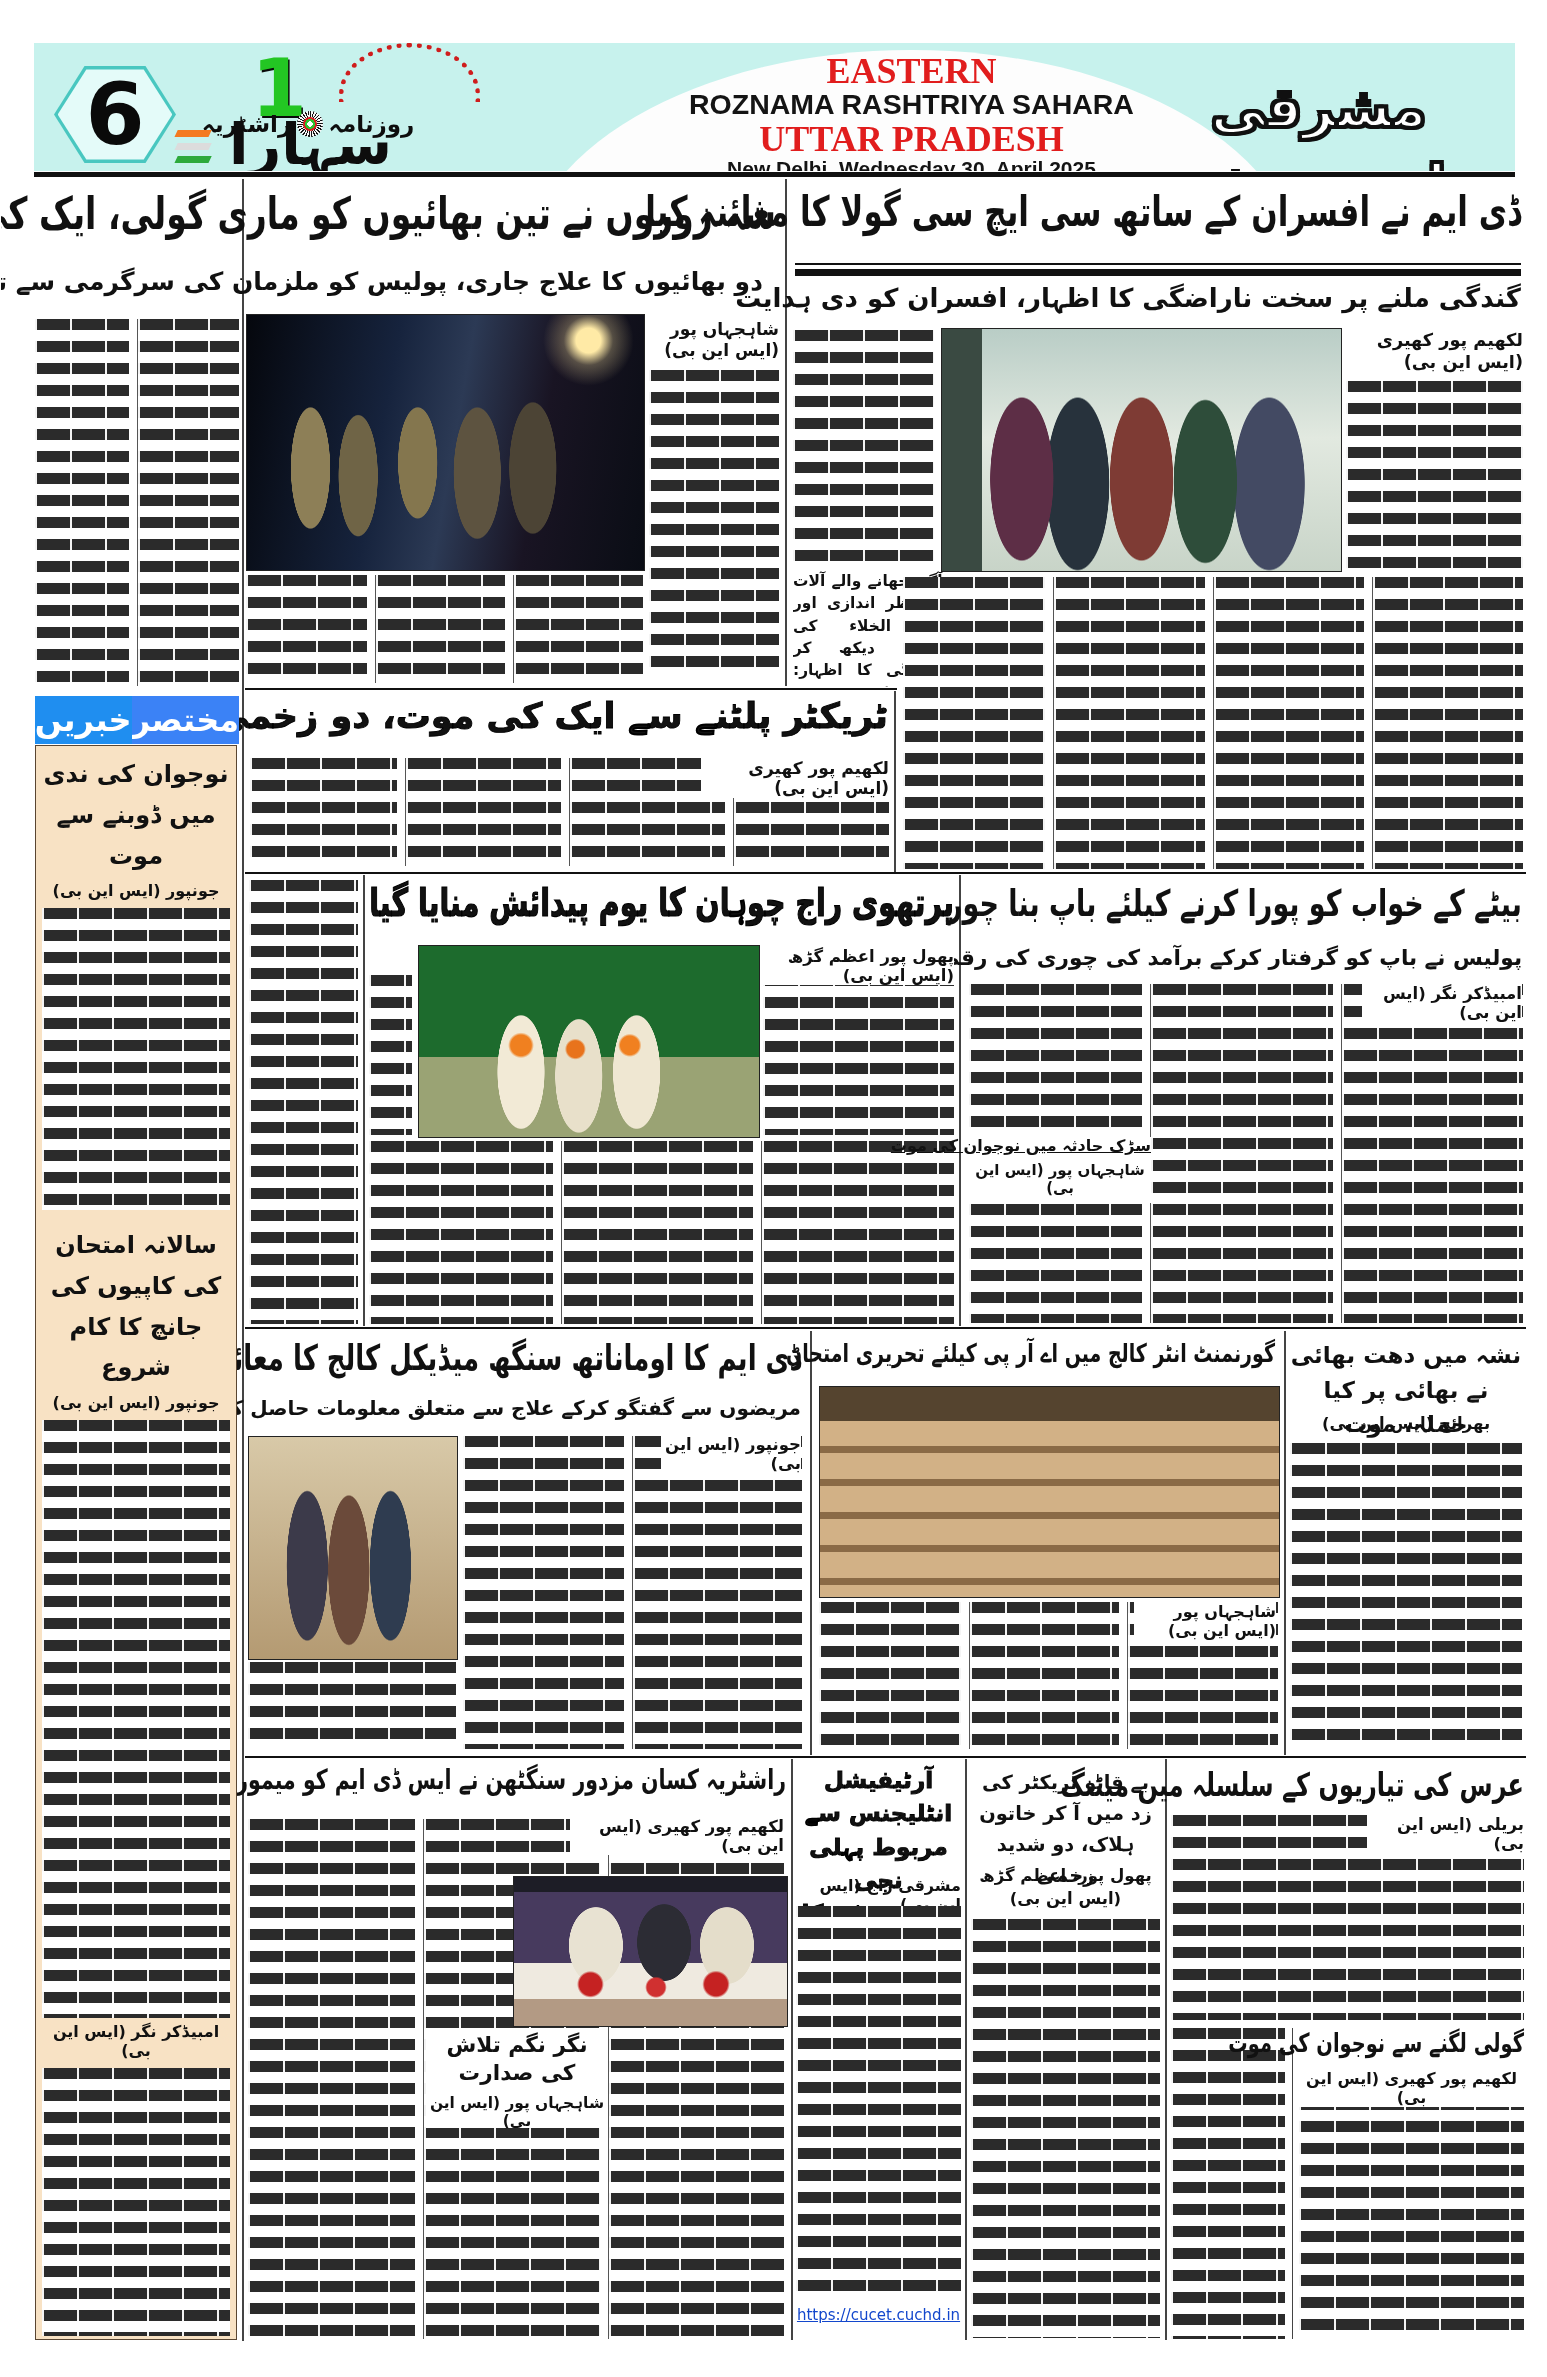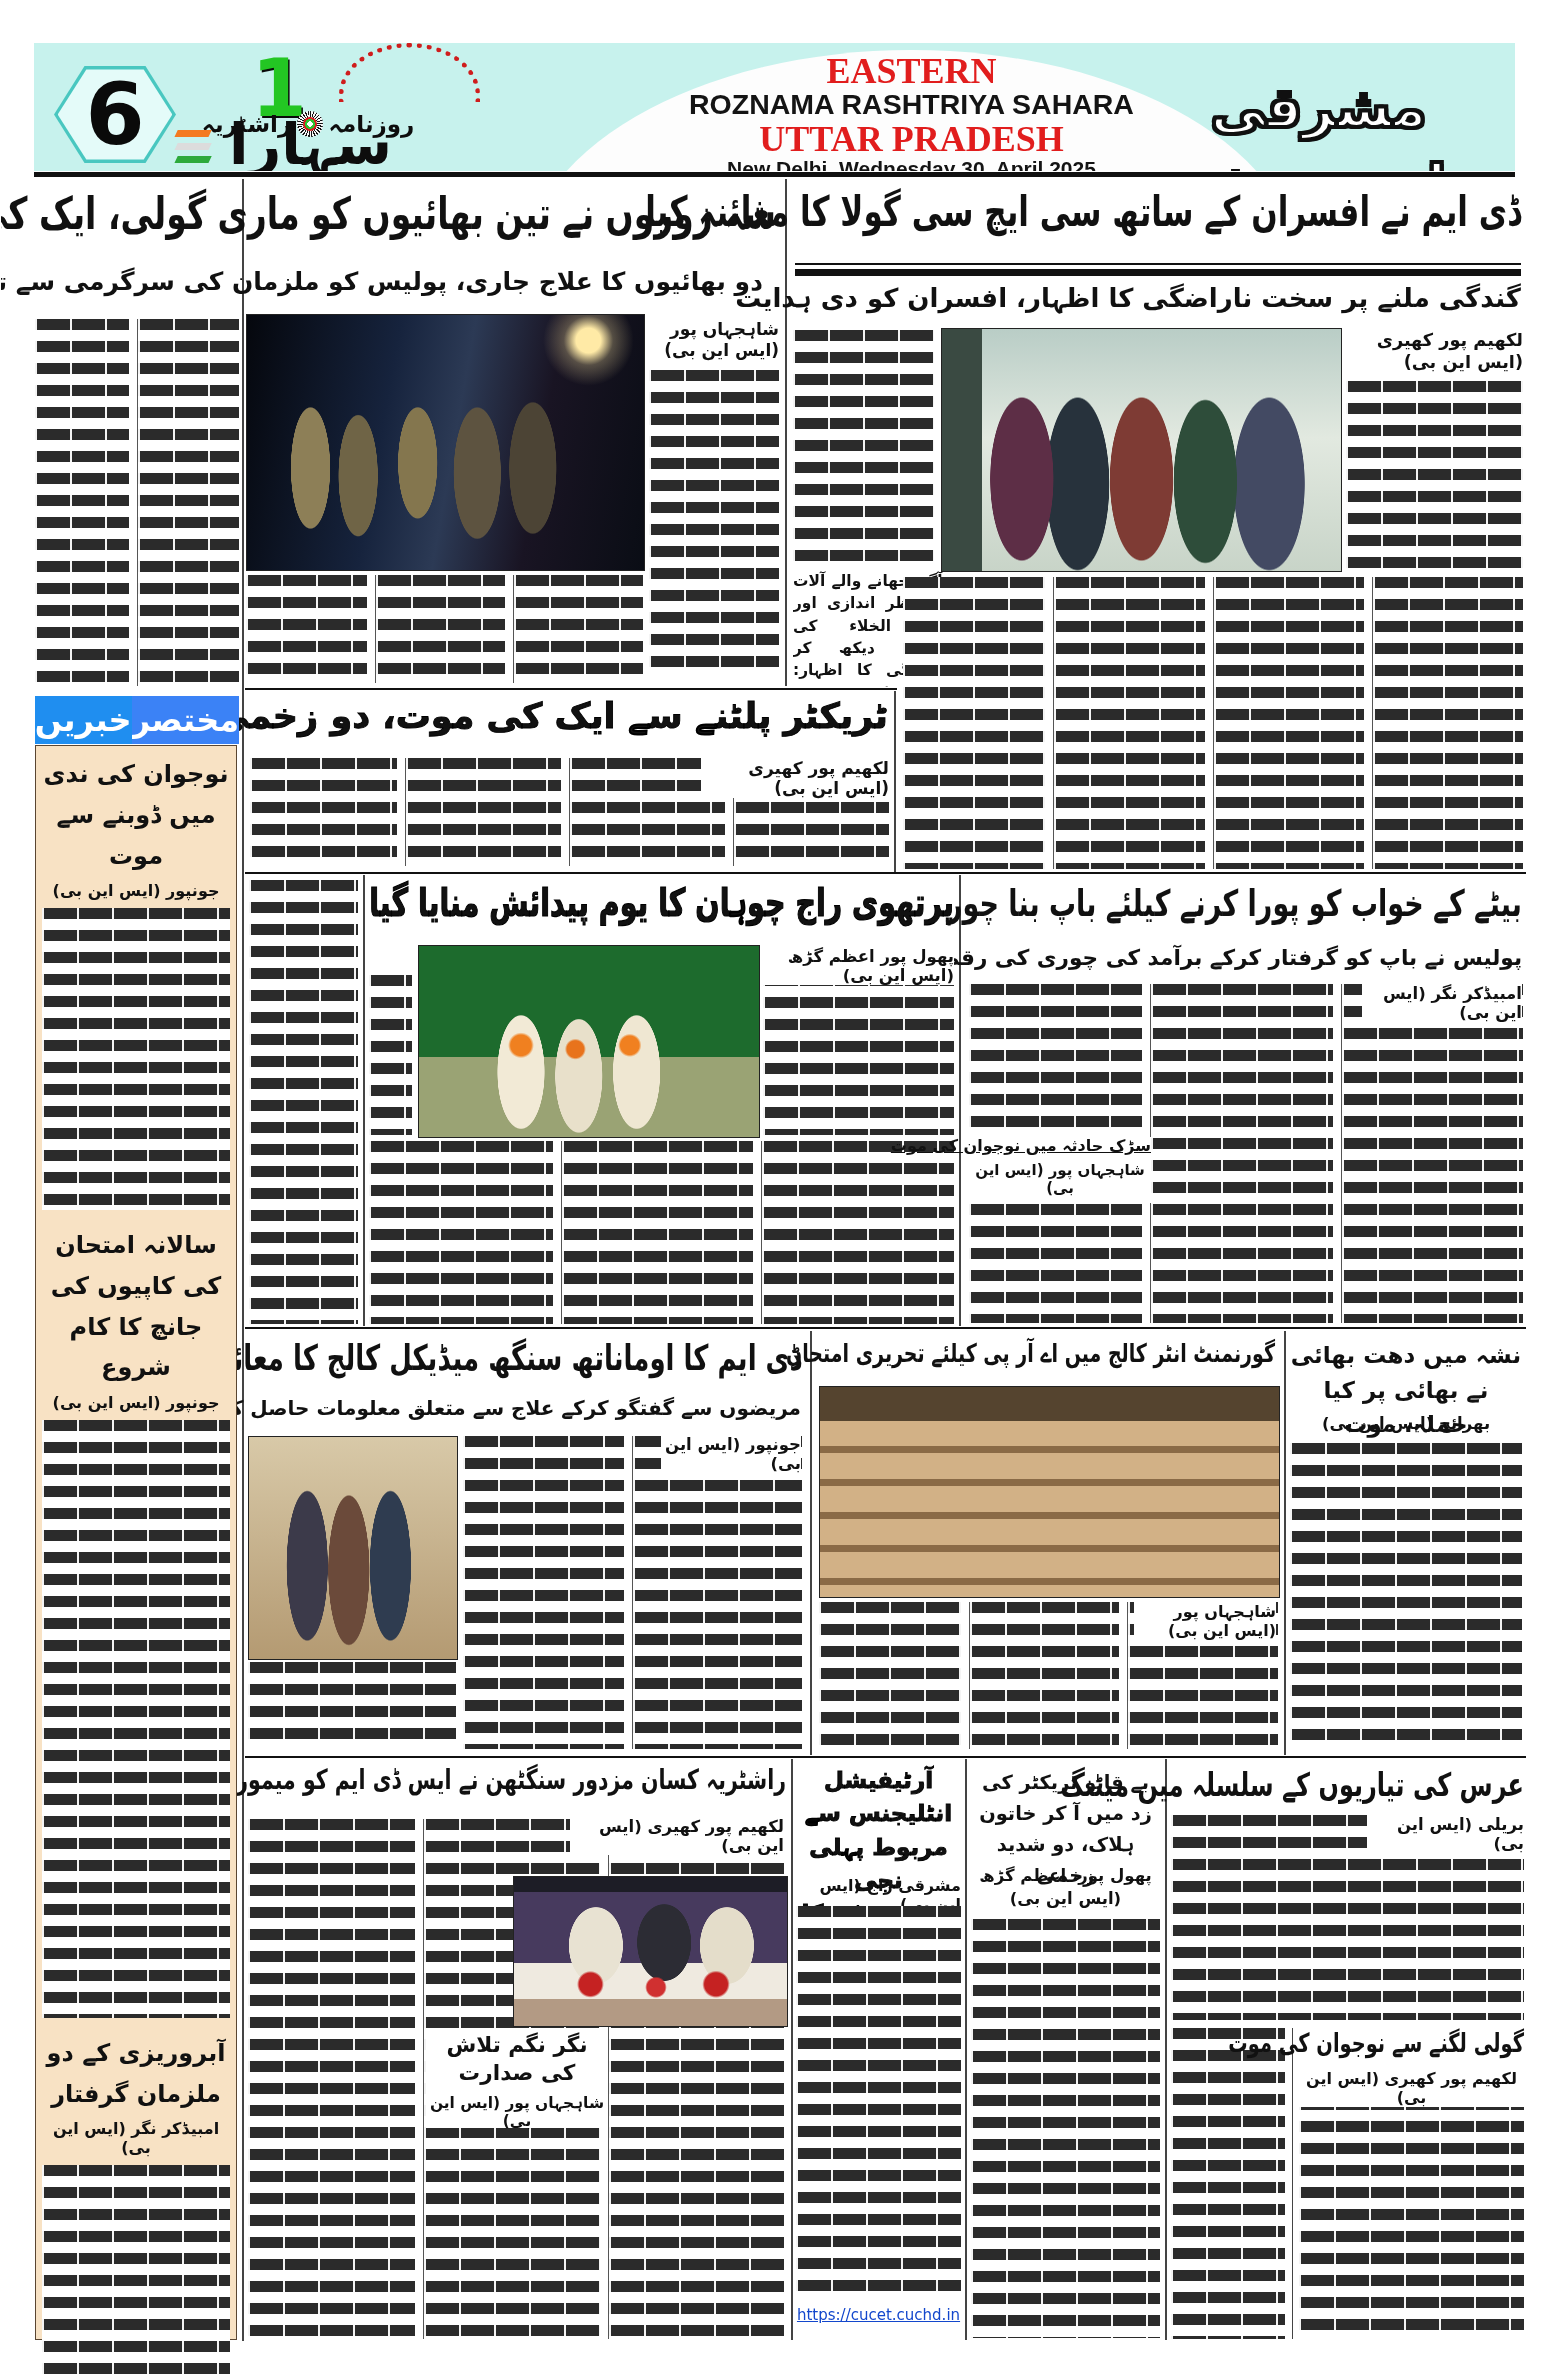--- a/index.html
+++ b/index.html
@@ -289,18 +289,17 @@
     <div class="red">مختصر</div>
     <div class="blue">خبریں</div>
   </div>
   <div class="abs shorts-box" style="left:35px;top:745px;width:202px;height:1595px;padding:8px 5.7px;box-sizing:border-box;">
     <div class="hl wrapok" style="font-size:24px;line-height:1.7;">نوجوان کی ندی میں ڈوبنے سے موت</div>
     <div class="byline" style="font-size:16px;text-align:center;margin:4.6px 0 8px;">جونپور (ایس این بی)</div>
     <div class="greek" style="height:302px;"></div>
     <div class="hl wrapok" style="font-size:24px;line-height:1.7;margin-top:15px;">سالانہ امتحان کی کاپیوں کی جانچ کا کام شروع</div>
     <div class="byline" style="font-size:16px;text-align:center;margin:4.6px 0 8px;">جونپور (ایس این بی)</div>
     <div class="greek" style="height:598px;"></div>
-    <div class="hl wrapok" style="font-size:24px;line-height:1.7;margin-top:15px;">آبروریزی کے دو ملزمان گرفتار</div>
     <div class="byline" style="font-size:16px;text-align:center;margin:4.6px 0 8px;">امبیڈکر نگر (ایس این بی)</div>
     <div class="greek" style="height:268px;"></div>
   </div>
 </div>
 
 
 </body></html>

